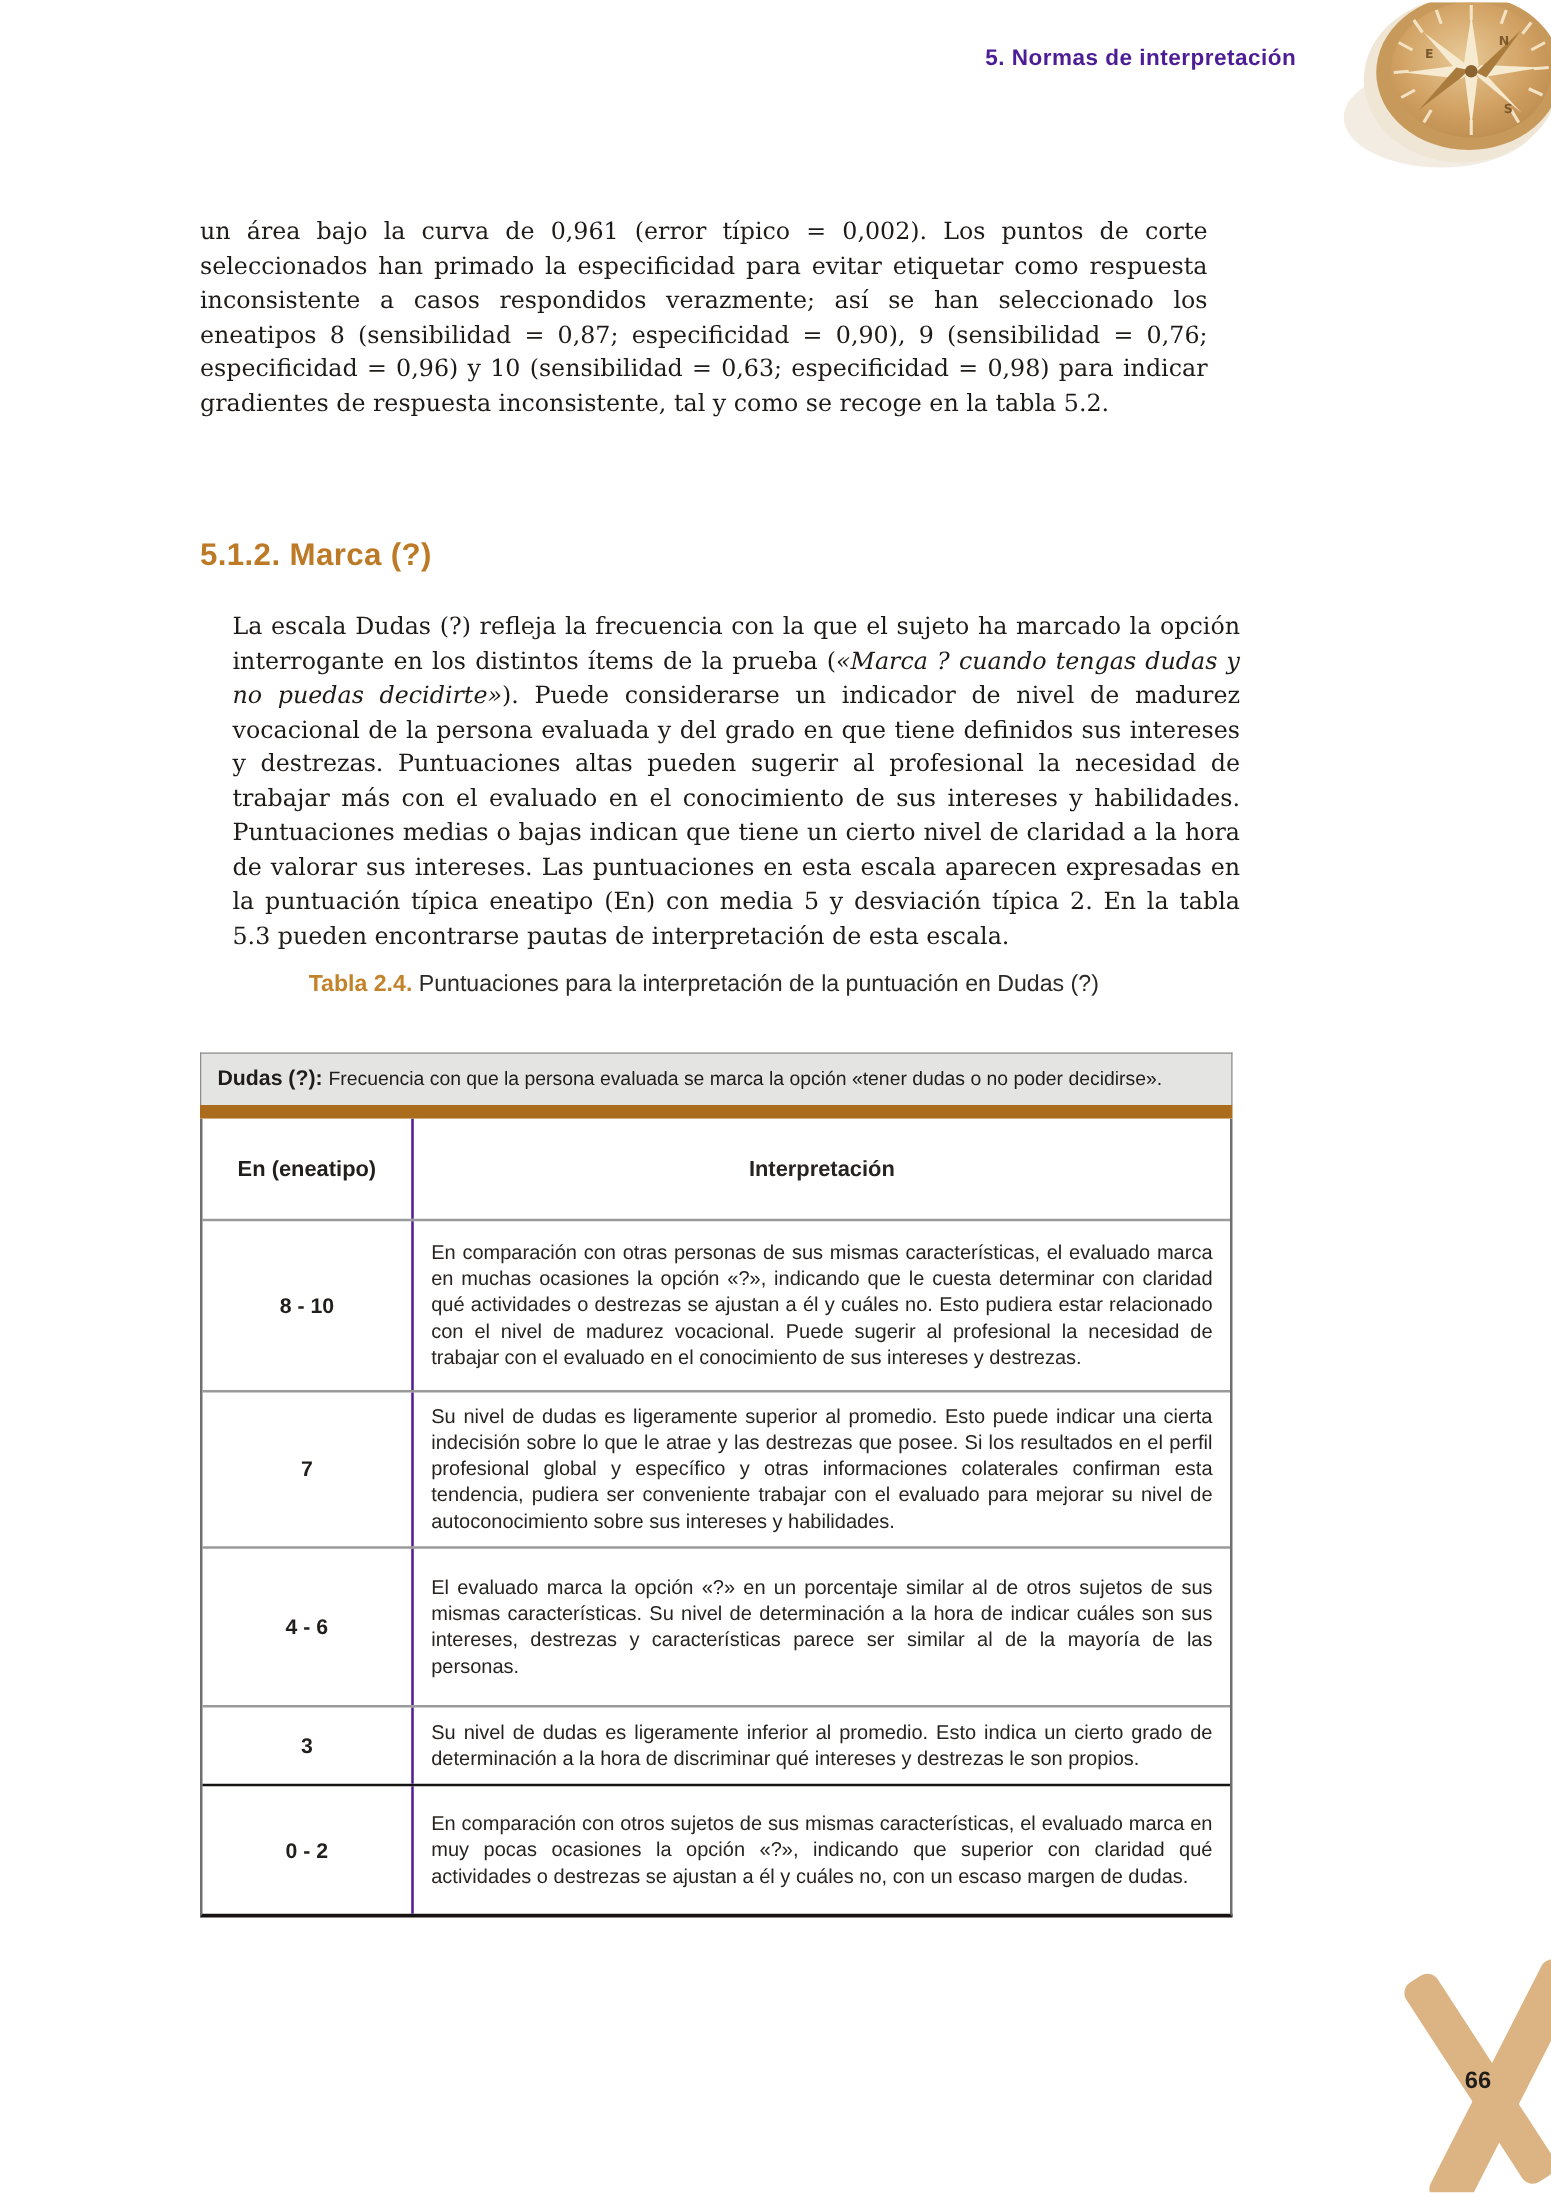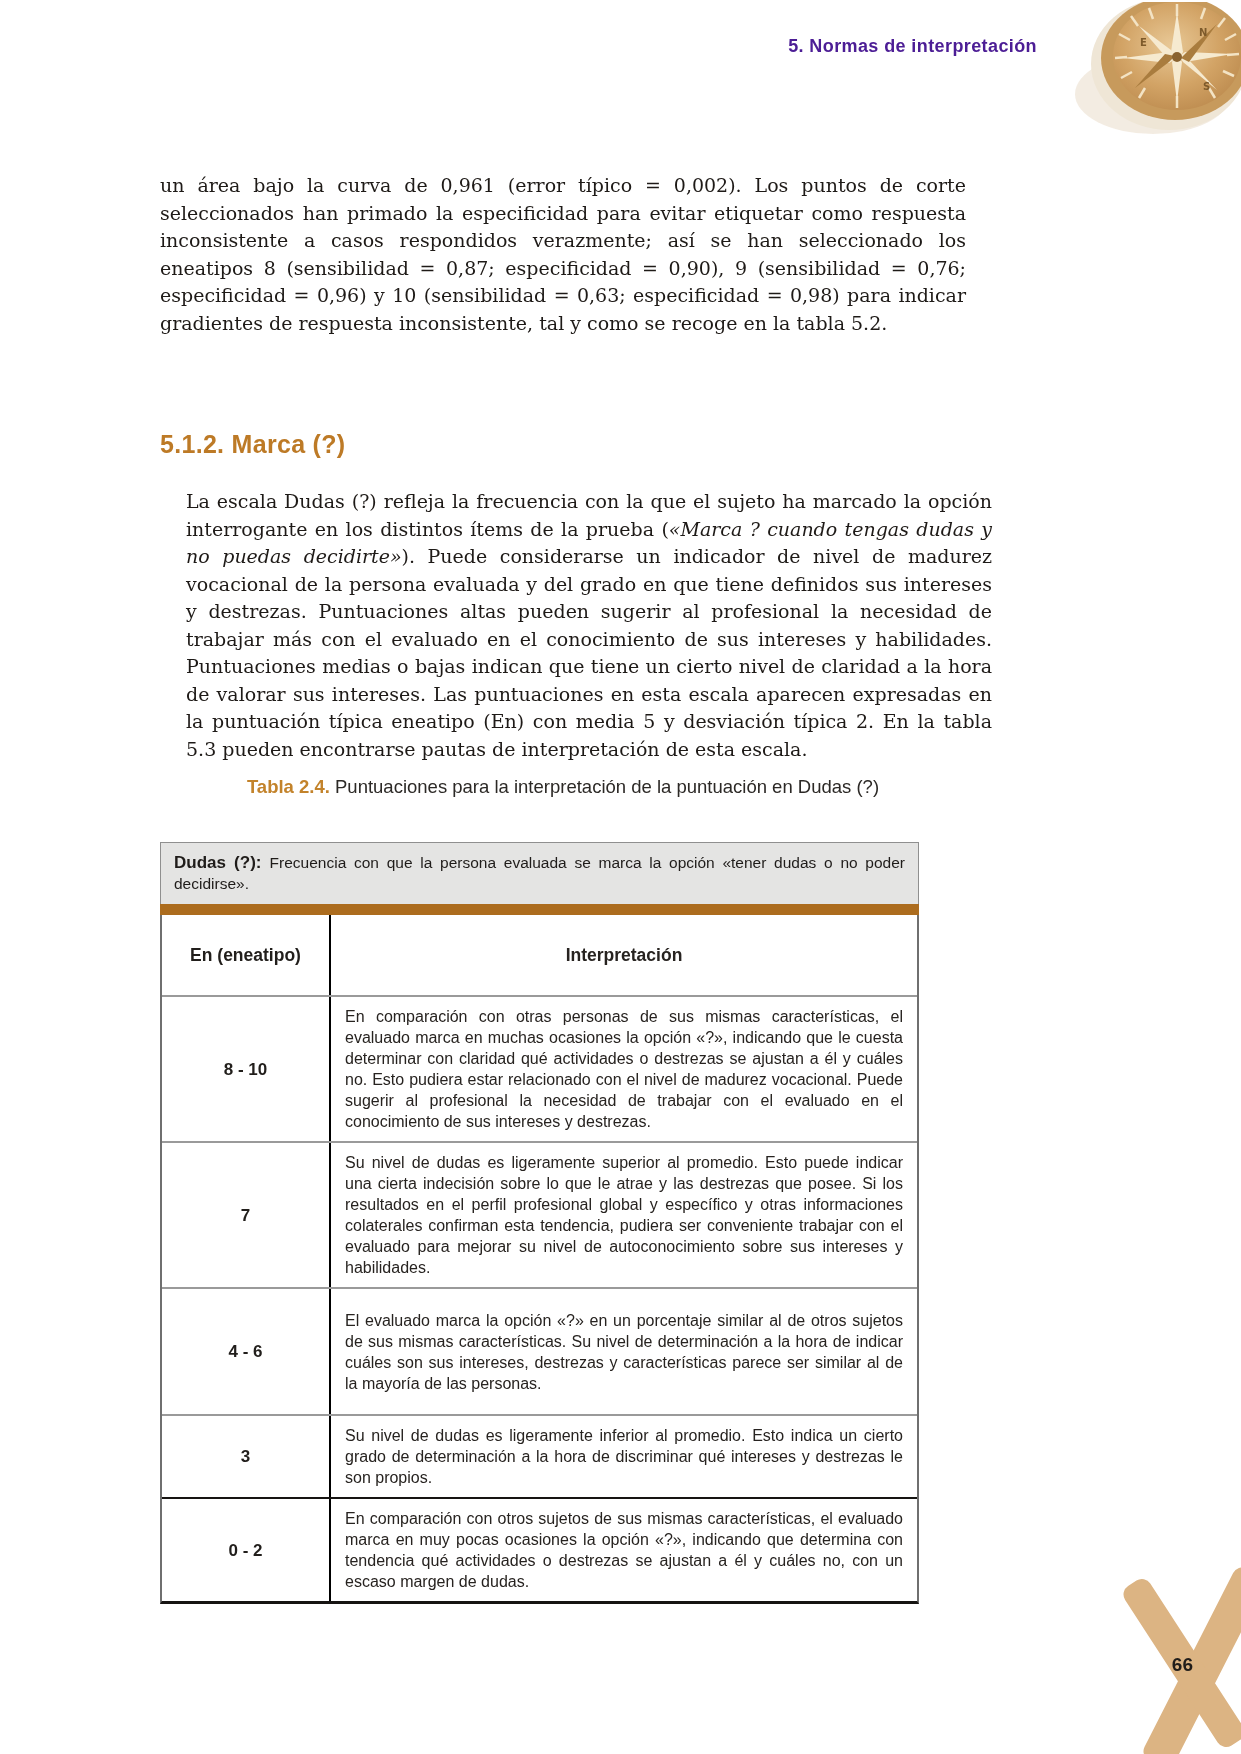--- a/index.html
+++ b/index.html
@@ -66,21 +66,21 @@
     font-size: 18.5px;
     color: #2c2926;
   }
   .table-caption .cap-label { font-weight: bold; color: #c3832b; }
 
   
   .tbl {
     position: absolute;
     left: 160px;
     top: 842px;
-    width: 759px;
+    width: 826px;
     font-size: 16px;
     line-height: 21px;
   }
   .tbl-title-box {
     background: #e4e4e3;
     border: 1px solid #8f8f8f;
     border-bottom: none;
     padding: 9px 13px 10px 13px;
     text-align: justify;
     font-size: 15.5px;
@@ -95,21 +95,21 @@
     border-bottom: 3px solid #161412;
     background: #ffffff;
   }
   .tbl-row { display: flex; align-items: stretch; }
   .cell-en {
     width: 169px;
     flex: 0 0 169px;
     display: flex;
     align-items: center;
     justify-content: center;
-    border-right: 2px solid #000000;
+    border-right: 2px solid #4c1d95;
     font-weight: bold;
     font-size: 17px;
     color: #211e1b;
     text-align: center;
   }
   .cell-int {
     flex: 1 1 auto;
     padding: 9px 14px 9px 14px;
     display: flex;
     flex-direction: column;
@@ -266,21 +266,21 @@
         <div class="cell-int">El evaluado marca la opción «?» en un porcentaje similar al de otros sujetos de sus mismas características. Su nivel de determinación a la hora de indicar cuáles son sus intereses, destrezas y características parece ser similar al de la mayoría de las personas.</div>
       </div>
 
       <div class="tbl-row body-row row-3">
         <div class="cell-en">3</div>
         <div class="cell-int">Su nivel de dudas es ligeramente inferior al promedio. Esto indica un cierto grado de determinación a la hora de discriminar qué intereses y destrezas le son propios.</div>
       </div>
 
       <div class="tbl-row body-row dark-top row-02">
         <div class="cell-en">0 - 2</div>
-        <div class="cell-int">En comparación con otros sujetos de sus mismas características, el evaluado marca en muy pocas ocasiones la opción «?», indicando que determina con tendencia qué actividades o destrezas se ajustan a él y cuáles no, con un escaso margen de dudas.</div>
+        <div class="cell-int">En comparación con otros sujetos de sus mismas características, el evaluado marca en muy pocas ocasiones la opción «?», indicando que superior con claridad qué actividades o destrezas se ajustan a él y cuáles no, con un escaso margen de dudas.</div>
       </div>
 
     </div>
   </div>
 
   <div class="x-graphic">
     <div class="x-stroke s1"></div>
     <div class="x-stroke s2"></div>
   </div>
   <div class="page-number">66</div>

